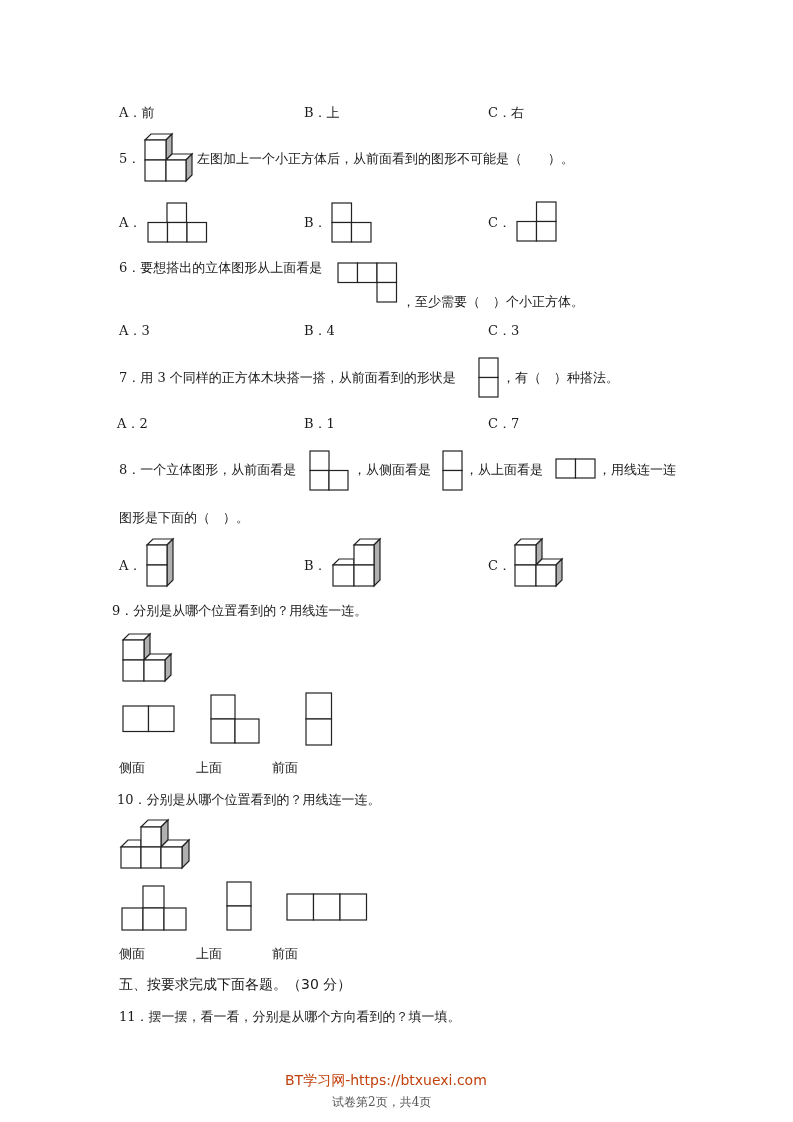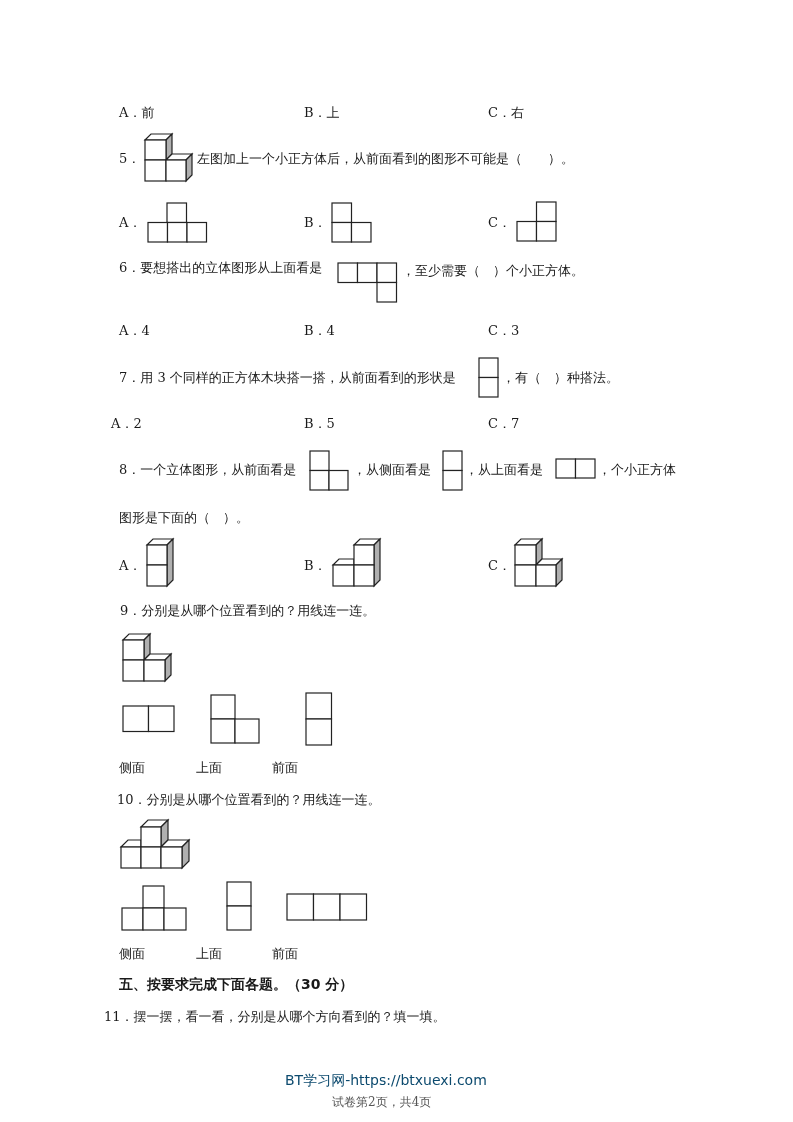--- a/index.html
+++ b/index.html
@@ -1,26 +1,26 @@
 <!DOCTYPE html>
 <html><head>
 <meta charset="utf-8">
 <style>
   html, body { margin:0; padding:0; background:#ffffff; }
   body { width:793px; height:1122px; position:relative; overflow:hidden;
          font-family:"DejaVu Serif","Liberation Serif",serif; color:#1a1a1a; font-size:13px; }
   .abs { position:absolute; white-space:nowrap; line-height:1; }
-  .bold { font-weight:bold; font-family:"DejaVu Sans","Liberation Sans",sans-serif; font-size:14px; }
+  .bold { font-weight:normal; font-family:"DejaVu Sans","Liberation Sans",sans-serif; font-size:14px; }
   svg { position:absolute; overflow:visible; }
   .grid rect { fill:#fff; stroke:#222; stroke-width:1.2; }
   .iso .face { fill:#fff; stroke:#222; stroke-width:1.2; }
   .iso .side { fill:#b0b0b0; stroke:#222; stroke-width:1.2; }
   .iso .top { fill:#fff; stroke:#222; stroke-width:1.2; }
   .watermark { position:absolute; left:285px; top:1072px; font-family:"DejaVu Sans","Liberation Sans",sans-serif;
-               font-size:14px; color:#0c4a6e; }
+               font-size:14px; color:#c2410c; }
   .pagenum { position:absolute; left:332px; top:1078px; font-size:12px; color:#555;margin-top:16px; }
 </style>
 </head>
 <body>
 
 <span class="abs" style="left:119px;top:106px">A．前</span>
 <span class="abs" style="left:304px;top:106px">B．上</span>
 <span class="abs" style="left:488px;top:106px">C．右</span>
 
 <span class="abs" style="left:119px;top:152px">5．</span>
@@ -55,52 +55,52 @@
   <rect x="19.5" y="19.5" width="19.5" height="19.5"></rect>
 </svg>
 
 <span class="abs" style="left:119px;top:261px">6．要想搭出的立体图形从上面看是</span>
 <svg class="grid" style="left:338px;top:263px" width="60" height="40">
   <rect x="0" y="0" width="19.5" height="19.5"></rect>
   <rect x="19.5" y="0" width="19.5" height="19.5"></rect>
   <rect x="39" y="0" width="19.5" height="19.5"></rect>
   <rect x="39" y="19.5" width="19.5" height="19.5"></rect>
 </svg>
-<span class="abs" style="left:402px;top:264px">，至少需要（　）个小正方体。</span>
-<span class="abs" style="left:119px;top:324px">A．4</span>
+<span class="abs" style="left:402px;top:295px">，至少需要（　）个小正方体。</span>
+<span class="abs" style="left:119px;top:324px">A．3</span>
 <span class="abs" style="left:304px;top:324px">B．4</span>
 <span class="abs" style="left:488px;top:324px">C．3</span>
 
 <span class="abs" style="left:119px;top:371px">7．用 3 个同样的正方体木块搭一搭，从前面看到的形状是</span>
 <svg class="grid" style="left:479px;top:358px" width="20" height="40">
   <rect x="0" y="0" width="19" height="19.5"></rect>
   <rect x="0" y="19.5" width="19" height="19.5"></rect>
 </svg>
 <span class="abs" style="left:502px;top:371px">，有（　）种搭法。</span>
-<span class="abs" style="left:111px;top:417px">A．2</span>
-<span class="abs" style="left:304px;top:417px">B．5</span>
+<span class="abs" style="left:117px;top:417px">A．2</span>
+<span class="abs" style="left:304px;top:417px">B．1</span>
 <span class="abs" style="left:488px;top:417px">C．7</span>
 
 <span class="abs" style="left:119px;top:463px">8．一个立体图形，从前面看是</span>
 <svg class="grid" style="left:310px;top:451px" width="41" height="40">
   <rect x="0" y="0" width="19" height="19.5"></rect>
   <rect x="0" y="19.5" width="19" height="19.5"></rect>
   <rect x="19" y="19.5" width="19" height="19.5"></rect>
 </svg>
 <span class="abs" style="left:353px;top:463px">，从侧面看是</span>
 <svg class="grid" style="left:443px;top:451px" width="20" height="40">
   <rect x="0" y="0" width="19" height="19.5"></rect>
   <rect x="0" y="19.5" width="19" height="19.5"></rect>
 </svg>
 <span class="abs" style="left:465px;top:463px">，从上面看是</span>
 <svg class="grid" style="left:556px;top:459px" width="40" height="20">
   <rect x="0" y="0" width="19.5" height="19"></rect>
   <rect x="19.5" y="0" width="19.5" height="19"></rect>
 </svg>
-<span class="abs" style="left:598px;top:463px">，个小正方体</span>
+<span class="abs" style="left:598px;top:463px">，用线连一连</span>
 <span class="abs" style="left:119px;top:511px">图形是下面的（　）。</span>
 
 <span class="abs" style="left:119px;top:559px">A．</span>
 <svg class="iso" style="left:147px;top:539px" width="30" height="50">
   <polygon class="top" points="0,6 6,0 26,0 20,6"></polygon>
   <polygon class="side" points="20,6 26,0 26,41 20,47"></polygon>
   <rect class="face" x="0" y="6" width="20" height="20"></rect>
   <rect class="face" x="0" y="26" width="20" height="21"></rect>
 </svg>
 <span class="abs" style="left:304px;top:559px">B．</span>
@@ -116,21 +116,21 @@
 <svg class="iso" style="left:515px;top:539px" width="52" height="50">
   <polygon class="top" points="0,6 6,0 27,0 21,6"></polygon>
   <polygon class="side" points="21,6 27,0 27,20 21,26"></polygon>
   <polygon class="top" points="21,26 27,20 47,20 41,26"></polygon>
   <polygon class="side" points="41,26 47,20 47,41 41,47"></polygon>
   <rect class="face" x="0" y="6" width="21" height="20"></rect>
   <rect class="face" x="0" y="26" width="21" height="21"></rect>
   <rect class="face" x="21" y="26" width="20" height="21"></rect>
 </svg>
 
-<span class="abs" style="left:120px;top:604px">9．分别是从哪个位置看到的？用线连一连。</span>
+<span class="abs" style="left:112px;top:604px">9．分别是从哪个位置看到的？用线连一连。</span>
 <svg class="iso" style="left:123px;top:634px" width="50" height="50">
   <polygon class="top" points="0,6 6,0 27,0 21,6"></polygon>
   <polygon class="side" points="21,6 27,0 27,20 21,26"></polygon>
   <polygon class="top" points="21,26 27,20 48,20 42,26"></polygon>
   <polygon class="side" points="42,26 48,20 48,41 42,47"></polygon>
   <rect class="face" x="0" y="6" width="21" height="20"></rect>
   <rect class="face" x="0" y="26" width="21" height="21"></rect>
   <rect class="face" x="21" y="26" width="21" height="21"></rect>
 </svg>
 <svg class="grid" style="left:123px;top:706px" width="52" height="27">
@@ -175,16 +175,16 @@
 <svg class="grid" style="left:287px;top:894px" width="82" height="28">
   <rect x="0" y="0" width="26.5" height="26"></rect>
   <rect x="26.5" y="0" width="26.5" height="26"></rect>
   <rect x="53" y="0" width="26.5" height="26"></rect>
 </svg>
 <span class="abs" style="left:119px;top:947px">侧面</span>
 <span class="abs" style="left:196px;top:947px">上面</span>
 <span class="abs" style="left:272px;top:947px">前面</span>
 
 <span class="abs bold" style="left:119px;top:977px">五、按要求完成下面各题。（30 分）</span>
-<span class="abs" style="left:104px;top:1010px">11．摆一摆，看一看，分别是从哪个方向看到的？填一填。</span>
+<span class="abs" style="left:119px;top:1010px">11．摆一摆，看一看，分别是从哪个方向看到的？填一填。</span>
 
 <span class="pagenum">试卷第2页，共4页</span>
 <span class="watermark">BT学习网-https://btxuexi.com</span>
 
 </body></html>

